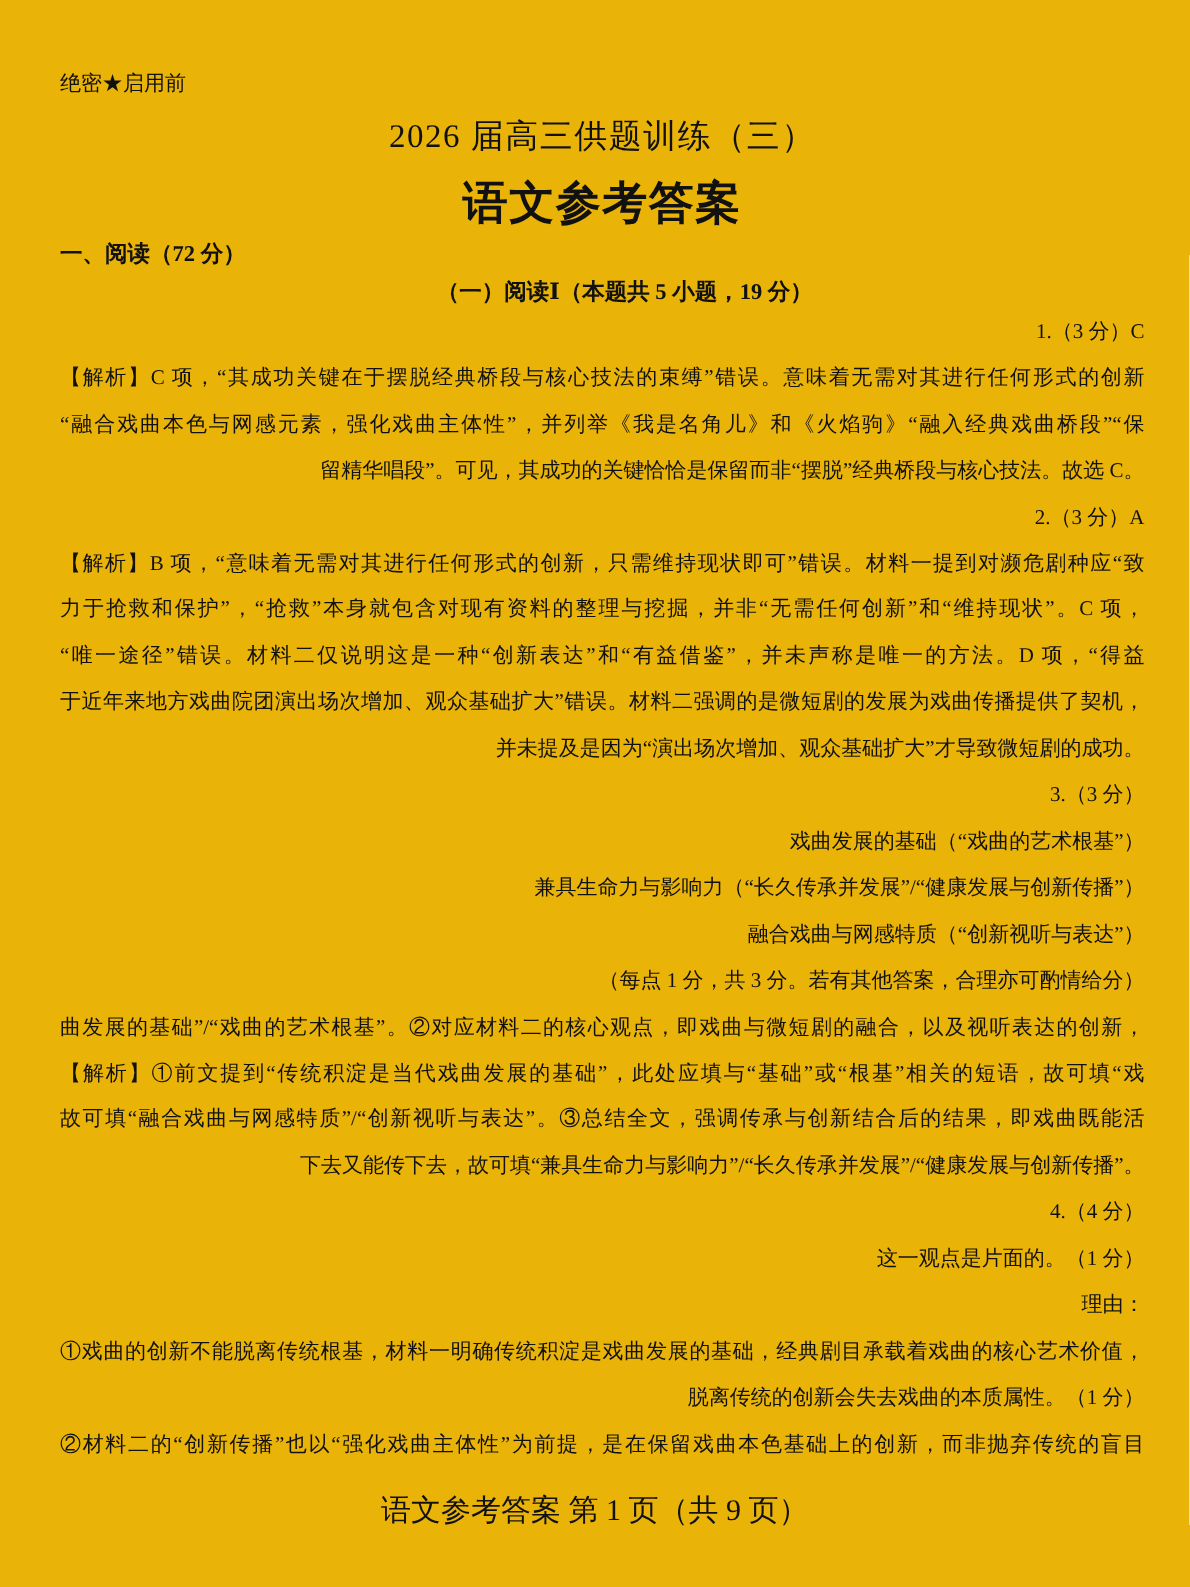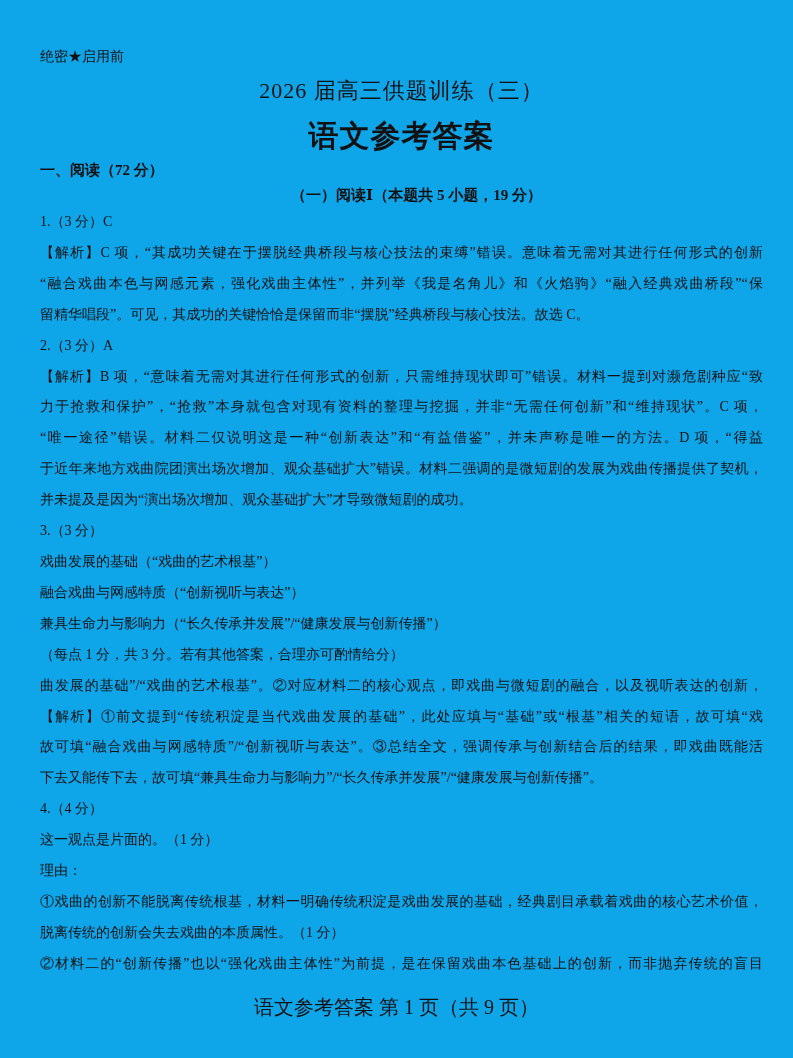--- a/index.html
+++ b/index.html
@@ -4,21 +4,21 @@
 <style>
   html, body {
     margin: 0;
     padding: 0;
     background: #ffffff;
   }
   .page {
     position: relative;
     width: 793px;
     height: 1058px;
-    background: #0ea5e9;
+    background: #eab308;
     color: #111111;
     font-family: "Liberation Serif", "DejaVu Serif", serif;
     box-sizing: border-box;
     padding: 48px 30px 0 40px;
     overflow: hidden;
   }
   .security {
     font-size: 14px;
     line-height: 18px;
     text-align: left;
@@ -54,21 +54,21 @@
     text-align: center;
   }
   .body-text {
     margin-top: 1px;
     width: 723px;
   }
   .line {
     font-size: 14px;
     line-height: 30.9px;
     white-space: normal;
-    text-align: left;
+    text-align: right;
   }
   .fill {
     text-align: justify;
     text-align-last: justify;
   }
   .footer {
     position: absolute;
     left: 0;
     right: 0;
     top: 997px;
@@ -93,22 +93,22 @@
     <div class="line fill">“融合戏曲本色与网感元素，强化戏曲主体性”，并列举《我是名角儿》和《火焰驹》“融入经典戏曲桥段”“保</div>
     <div class="line">留精华唱段”。可见，其成功的关键恰恰是保留而非“摆脱”经典桥段与核心技法。故选 C。</div>
     <div class="line">2.（3 分）A</div>
     <div class="line fill">【解析】B 项，“意味着无需对其进行任何形式的创新，只需维持现状即可”错误。材料一提到对濒危剧种应“致</div>
     <div class="line fill">力于抢救和保护”，“抢救”本身就包含对现有资料的整理与挖掘，并非“无需任何创新”和“维持现状”。C 项，</div>
     <div class="line fill">“唯一途径”错误。材料二仅说明这是一种“创新表达”和“有益借鉴”，并未声称是唯一的方法。D 项，“得益</div>
     <div class="line fill">于近年来地方戏曲院团演出场次增加、观众基础扩大”错误。材料二强调的是微短剧的发展为戏曲传播提供了契机，</div>
     <div class="line">并未提及是因为“演出场次增加、观众基础扩大”才导致微短剧的成功。</div>
     <div class="line">3.（3 分）</div>
     <div class="line">戏曲发展的基础（“戏曲的艺术根基”）</div>
+    <div class="line">兼具生命力与影响力（“长久传承并发展”/“健康发展与创新传播”）</div>
     <div class="line">融合戏曲与网感特质（“创新视听与表达”）</div>
-    <div class="line">兼具生命力与影响力（“长久传承并发展”/“健康发展与创新传播”）</div>
     <div class="line">（每点 1 分，共 3 分。若有其他答案，合理亦可酌情给分）</div>
     <div class="line fill">曲发展的基础”/“戏曲的艺术根基”。②对应材料二的核心观点，即戏曲与微短剧的融合，以及视听表达的创新，</div>
     <div class="line fill">【解析】①前文提到“传统积淀是当代戏曲发展的基础”，此处应填与“基础”或“根基”相关的短语，故可填“戏</div>
     <div class="line fill">故可填“融合戏曲与网感特质”/“创新视听与表达”。③总结全文，强调传承与创新结合后的结果，即戏曲既能活</div>
     <div class="line">下去又能传下去，故可填“兼具生命力与影响力”/“长久传承并发展”/“健康发展与创新传播”。</div>
     <div class="line">4.（4 分）</div>
     <div class="line">这一观点是片面的。（1 分）</div>
     <div class="line">理由：</div>
     <div class="line fill">①戏曲的创新不能脱离传统根基，材料一明确传统积淀是戏曲发展的基础，经典剧目承载着戏曲的核心艺术价值，</div>
     <div class="line">脱离传统的创新会失去戏曲的本质属性。（1 分）</div>

